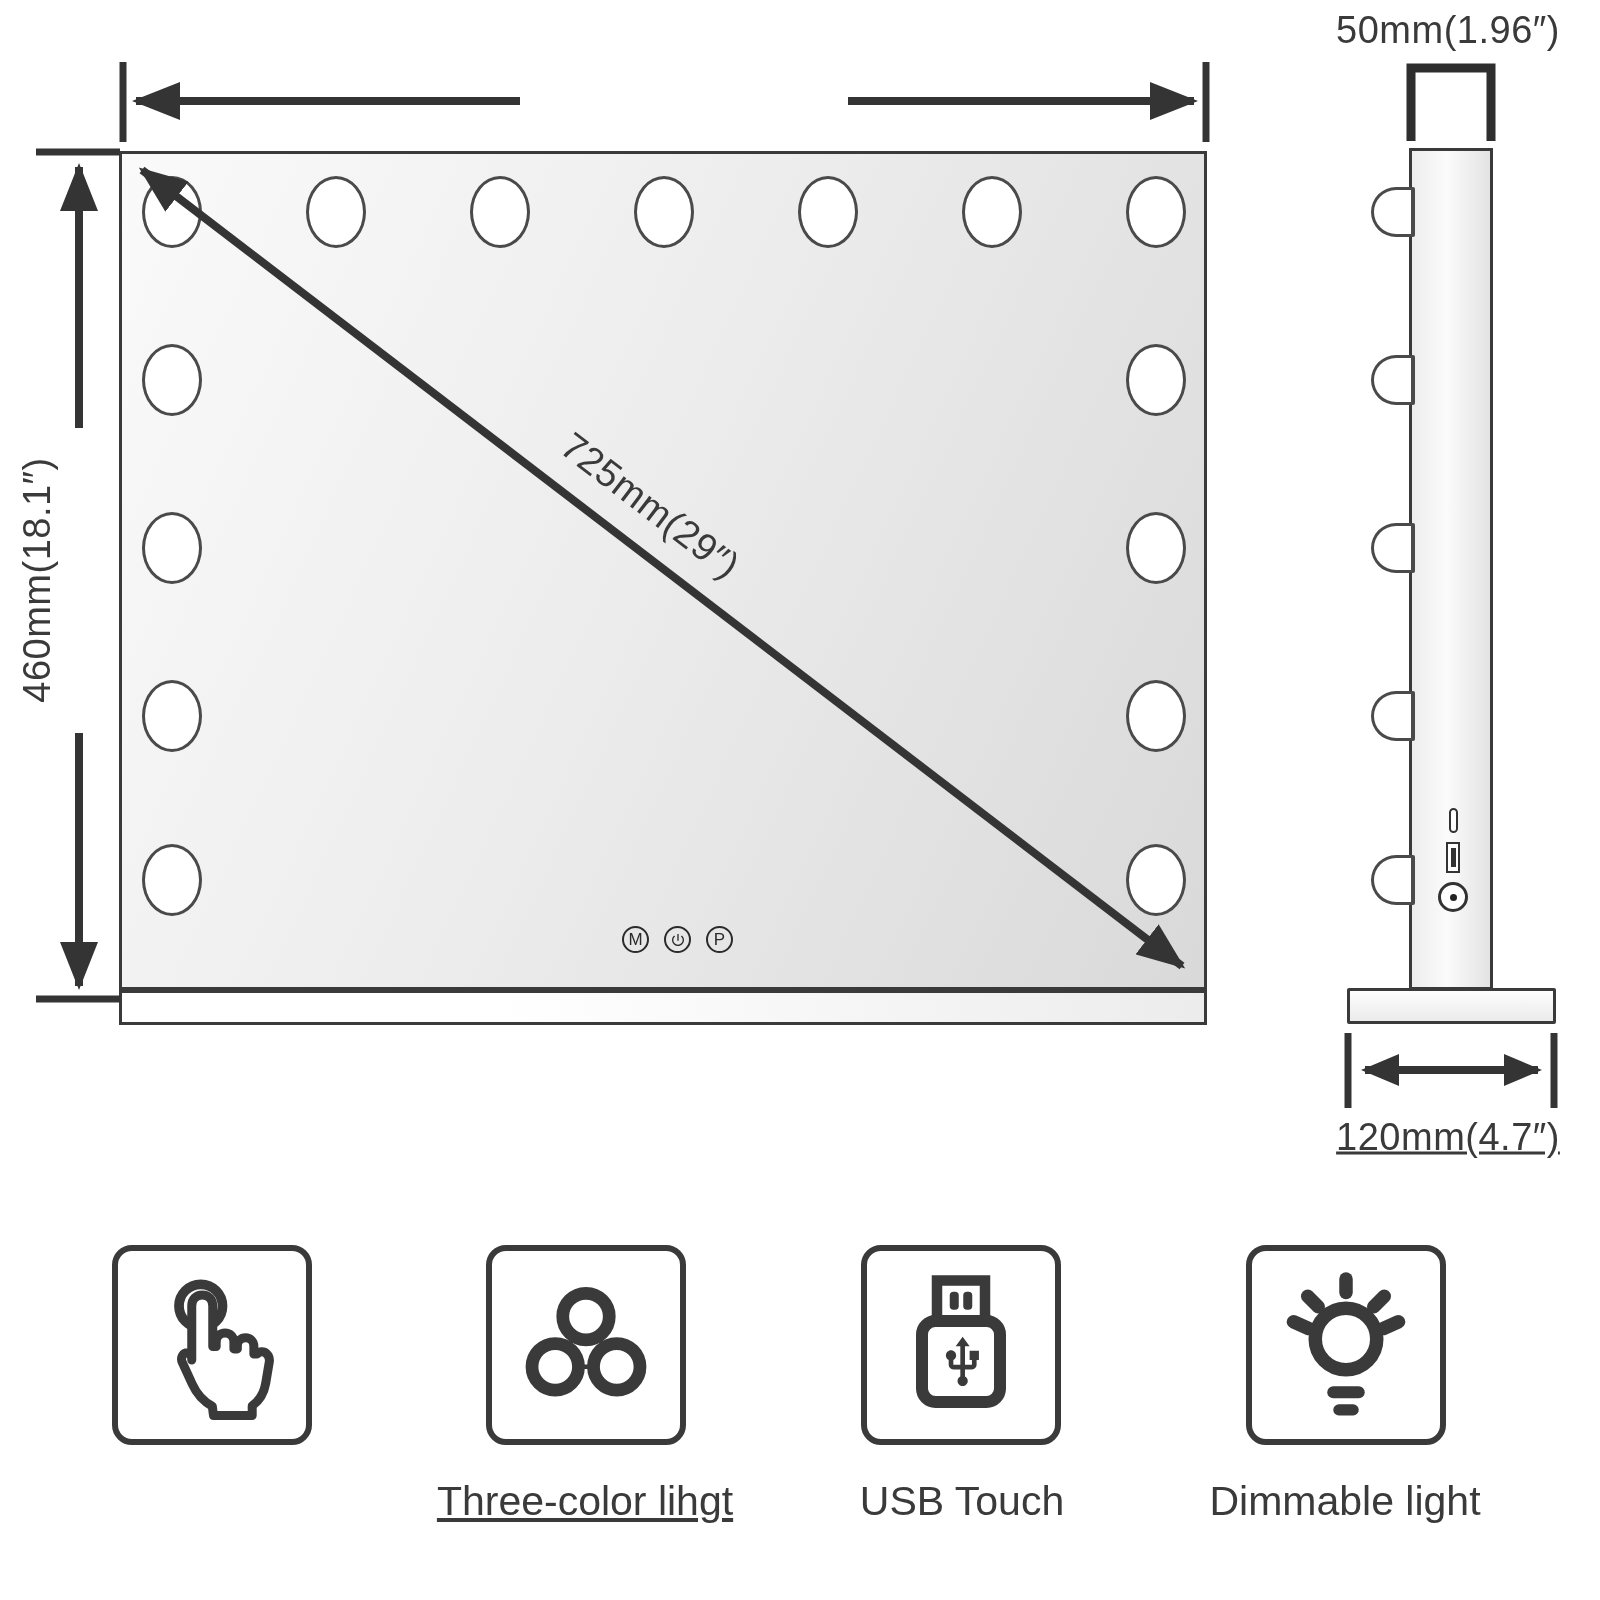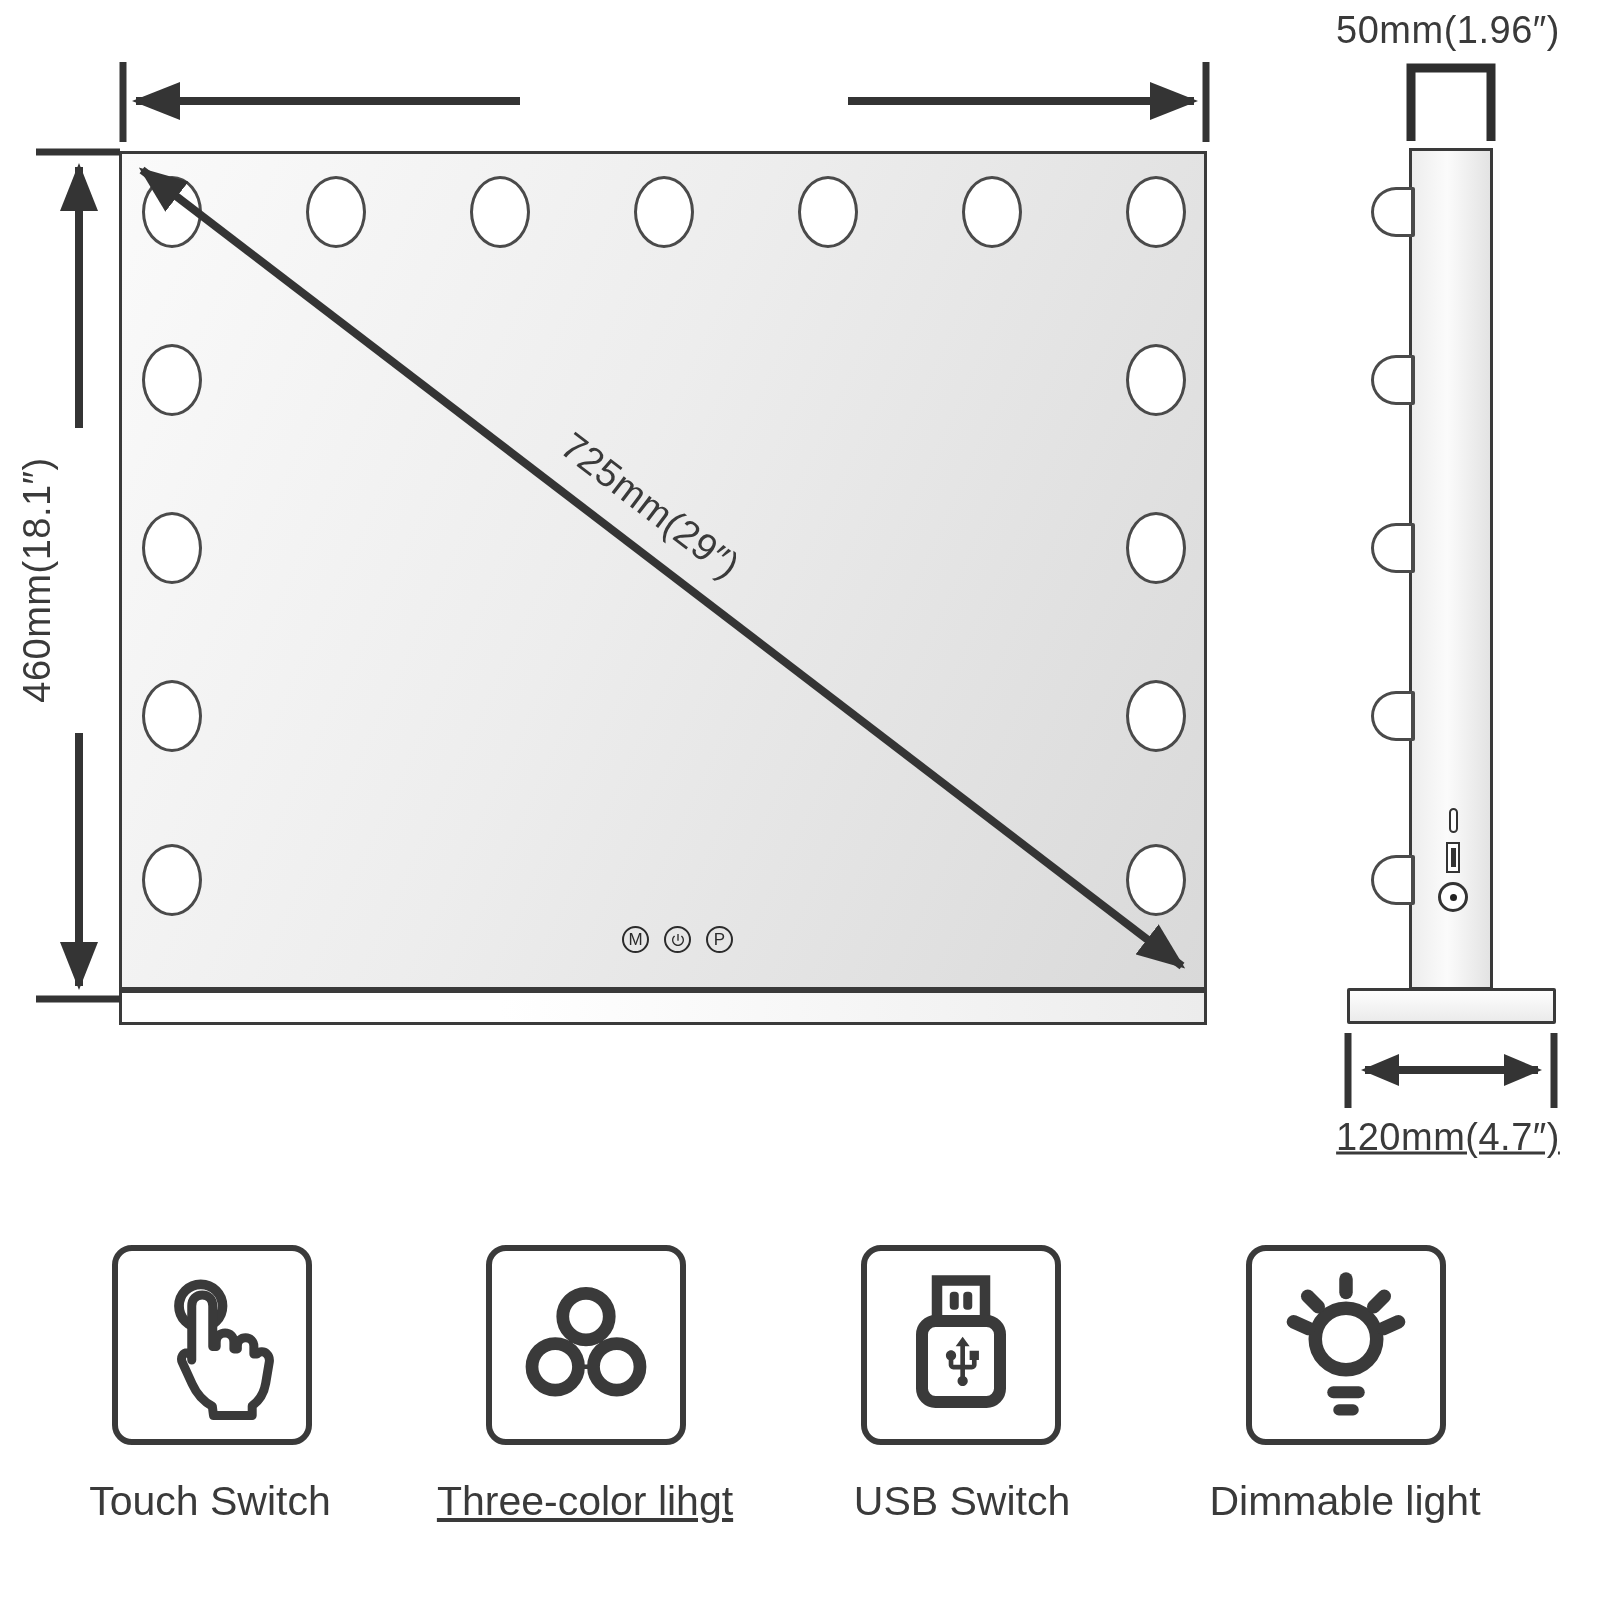--- a/index.html
+++ b/index.html
@@ -181,42 +181,41 @@
     <svg width="150" height="150" viewBox="0 0 100 100">
       <circle cx="42.5" cy="24" r="14.5" fill="none" stroke="#3a3a3a" stroke-width="6.5"></circle>
       <path fill="#ffffff" stroke="#3a3a3a" stroke-width="6" stroke-linejoin="round" d="M36.5 60 V24 C36.5 19.6 39.4 16.6 43.5 16.6 C47.6 16.6 50.5 19.6 50.5 24 V51 H52.8 V48
            C52.8 44.4 55.5 42 58.7 42 C61.9 42 64.6 44.4 64.6 48 V52.6 H66.9 V50.6
            C66.9 47.4 69.4 45.2 72.4 45.2 C75.4 45.2 77.9 47.5 77.9 50.8 V56 H80.1
            C81.5 54.2 84.6 54 86.4 55.8 C87.8 57.2 88.5 59.2 88.2 61.2 L85.8 75.5
            C84.7 82 81.7 87 76.8 90.6 V97 H51 L50.2 90.8 C44.2 87.6 39.8 82.6 36.8 76
            L30.2 61.6 C28.7 58.2 30.7 55 34 55.2 C35.6 55.3 36.3 56.8 36.5 59.2 Z"></path>
     </svg>
   </div>
-  <div class="feature-label" style="left:210px;">Touch Switch</div>
 
   <div class="feature-box" style="left:486px;">
     <svg width="150" height="150" viewBox="0 0 100 100">
       <path d="M50 31 L29.5 64.5 L70.5 64.5 Z" fill="none" stroke="#3a3a3a" stroke-width="3"></path>
       <circle cx="50" cy="31" r="15.5" fill="#ffffff" stroke="#3a3a3a" stroke-width="8.5"></circle>
       <circle cx="29.5" cy="64.5" r="15.5" fill="#ffffff" stroke="#3a3a3a" stroke-width="8.5"></circle>
       <circle cx="70.5" cy="64.5" r="15.5" fill="#ffffff" stroke="#3a3a3a" stroke-width="8.5"></circle>
     </svg>
   </div>
   <div class="feature-label" style="left:585px;text-decoration:underline;">Three-color lihgt</div>
 
   <div class="feature-box" style="left:861px;">
     <svg width="150" height="150" viewBox="0 0 100 100">
       <rect x="34" y="7" width="32" height="27" fill="#ffffff" stroke="#3a3a3a" stroke-width="7"></rect>
       <rect x="42.5" y="14.5" width="6" height="12" rx="2.5" fill="#3a3a3a"></rect>
       <rect x="51.5" y="14.5" width="6" height="12" rx="2.5" fill="#3a3a3a"></rect>
       <rect x="24" y="34" width="52" height="54" rx="9" fill="#ffffff" stroke="#3a3a3a" stroke-width="8"></rect>
       <path transform="translate(32.5,43) scale(1.55)" fill="#3a3a3a" d="M15 7v4h1v2h-3V5h2l-3-4-3 4h2v8H8v-2.07c.7-.37 1.2-1.08 1.2-1.93 0-1.21-.99-2.2-2.2-2.2-1.21 0-2.2.99-2.2 2.2 0 .85.5 1.56 1.2 1.93V13c0 1.11.89 2 2 2h3v3.05c-.71.37-1.2 1.1-1.2 1.95 0 1.22.99 2.2 2.2 2.2 1.21 0 2.2-.98 2.2-2.2 0-.85-.49-1.58-1.2-1.95V15h3c1.11 0 2-.89 2-2v-2h1V7h-4z"></path>
     </svg>
   </div>
-  <div class="feature-label" style="left:962px;">USB Switch</div>
+  <div class="feature-label" style="left:962px;">USB Touch</div>
 
   <div class="feature-box" style="left:1246px;">
     <svg width="150" height="150" viewBox="0 0 100 100">
       <circle cx="50" cy="46" r="20.5" fill="none" stroke="#3a3a3a" stroke-width="9"></circle>
       <rect x="37.5" y="77.5" width="25" height="8" rx="4" fill="#3a3a3a"></rect>
       <rect x="41.5" y="89.5" width="17" height="7.5" rx="3.75" fill="#3a3a3a"></rect>
       <g stroke="#3a3a3a" stroke-width="9" stroke-linecap="round">
         <line x1="50" y1="15" x2="50" y2="6"></line>
         <line x1="31.5" y1="24.5" x2="24.5" y2="17.5"></line>
         <line x1="68.5" y1="24.5" x2="75.5" y2="17.5"></line>

